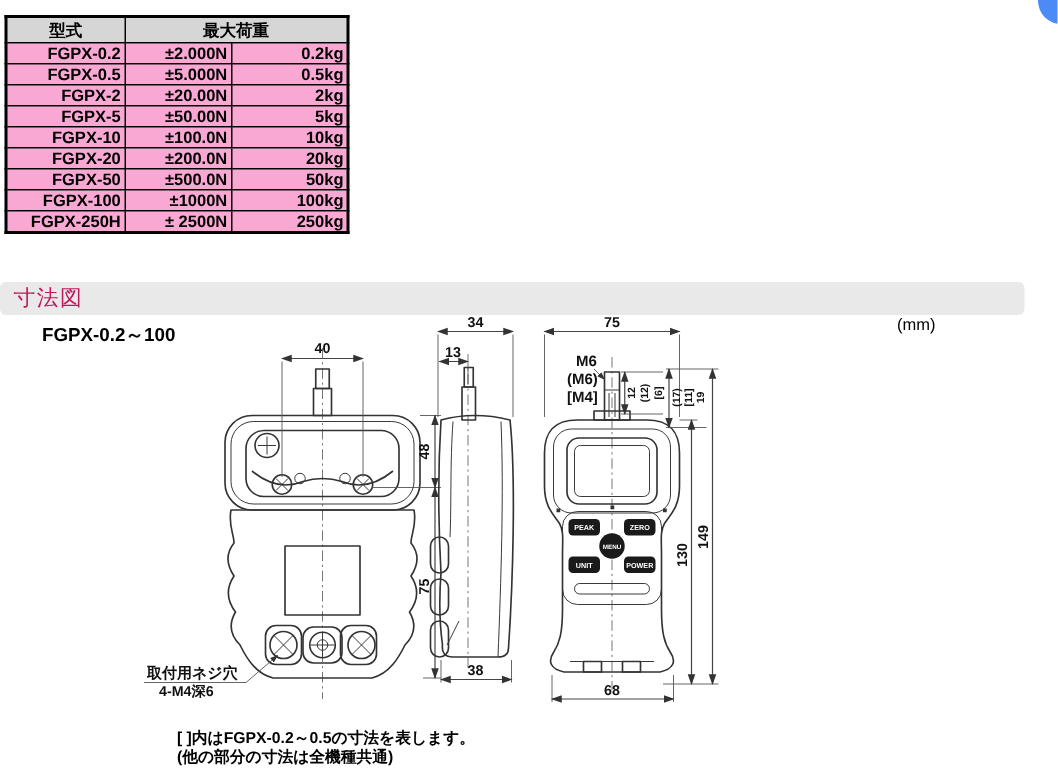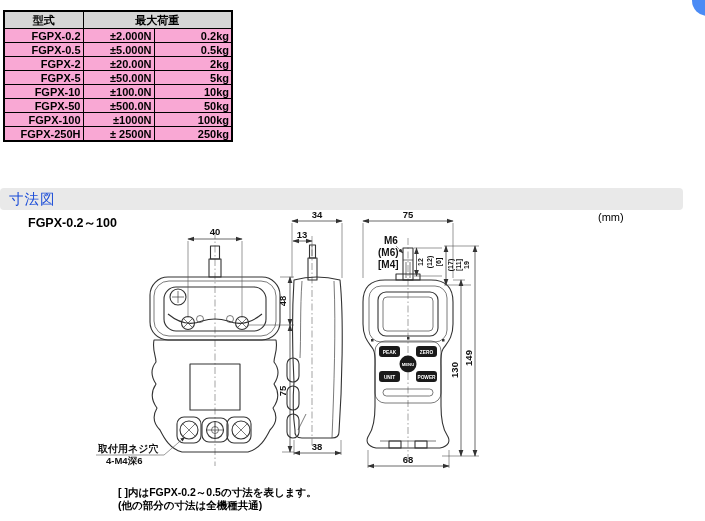--- a/index.html
+++ b/index.html
@@ -7,21 +7,21 @@
        font-family:"Liberation Sans","DejaVu Sans",sans-serif;color:#000;}
   .corner-blob{position:absolute;left:692px;top:-15px;width:31px;height:31px;
        border-radius:50%;background:#4b8bf5;}
   table.spec{position:absolute;left:3px;top:10px;border-collapse:collapse;border:2px solid #000;}
   .spec th,.spec td{border:1px solid #000;font-size:11px;font-weight:bold;text-align:center;
        padding:0 2px;white-space:nowrap;margin-top:12px;}
   .spec th{background:#d6d6d6;height:16px;}
   .spec td{height:13px;background:#f9a8d4;text-align:right;}
   .section-bar{position:absolute;left:0;top:188px;width:683px;height:22px;background:#e9e9e9;
        border-radius:4px;line-height:22px;padding-left:9px;box-sizing:border-box;
-       font-size:14.5px;color:#1d4ed8;letter-spacing:1px;}
+       font-size:14.5px;color:#be185d;letter-spacing:1px;}
   .fig-label{position:absolute;left:28px;top:215px;font-size:12.5px;font-weight:bold;}
   .unit-label{position:absolute;left:598px;top:211px;font-size:11px;font-weight:normal;text-align:right;}
   .notes{position:absolute;left:118px;top:486px;font-size:10.5px;font-weight:600;line-height:13px;}
   svg.drawing{position:absolute;left:90px;top:208px;}
   .out{stroke:#333;stroke-width:1.1;fill:none;stroke-linejoin:round;}
   .thin{stroke:#333;stroke-width:.65;fill:none;}
   .dim{stroke:#444;stroke-width:.8;fill:none;}
   .ext{stroke:#555;stroke-width:.6;fill:none;}
   .cl{stroke:#666;stroke-width:.6;stroke-dasharray:7 2.5 1.5 2.5;fill:none;}
   .dt{font-size:9.5px;font-weight:bold;fill:#111;}
@@ -66,20 +66,25 @@
         <td>FGPX-5</td>
         <td>±50.00N</td>
         <td>5kg</td>
       </tr>
       <tr>
         <td>FGPX-10</td>
         <td>±100.0N</td>
         <td>10kg</td>
       </tr>
       <tr>
+        <td>FGPX-20</td>
+        <td>±200.0N</td>
+        <td>20kg</td>
+      </tr>
+      <tr>
         <td>FGPX-50</td>
         <td>±500.0N</td>
         <td>50kg</td>
       </tr>
       <tr>
         <td>FGPX-100</td>
         <td>±1000N</td>
         <td>100kg</td>
       </tr>
       <tr>

